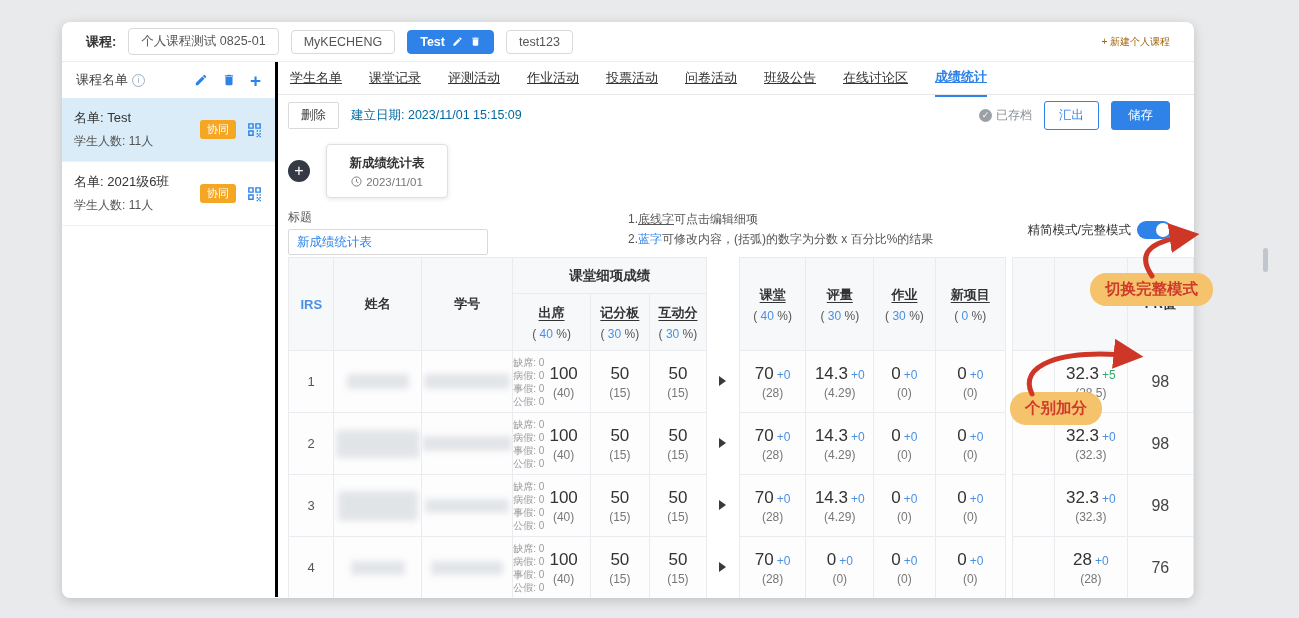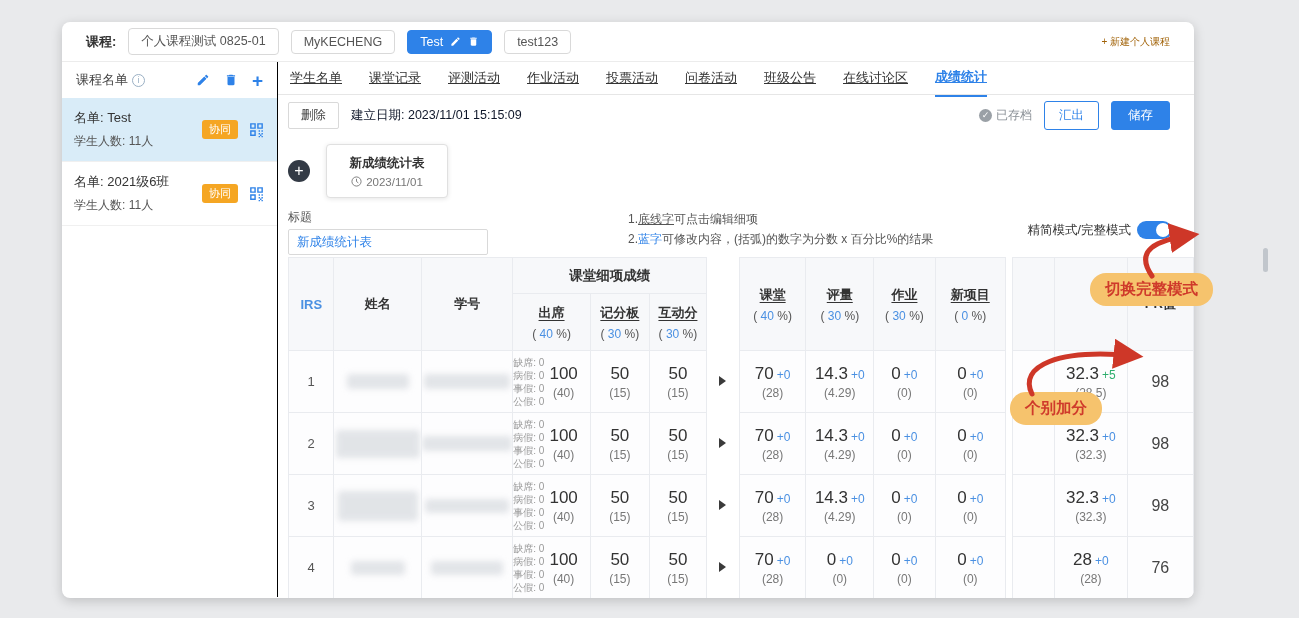--- a/index.html
+++ b/index.html
@@ -15,26 +15,26 @@
     overflow:hidden;
   }
   
   .topbar { height:40px; display:flex; align-items:center; padding:0 24px; border-bottom:1px solid #ececec; }
   .course-label { font-weight:bold; font-size:13px; margin-right:12px; }
   .chip {
     background:#fff; border:1px solid #d9d9d9; border-radius:4px; color:#555;
     font-size:12.5px; padding:4px 12px; margin-right:12px; cursor:pointer;
     display:inline-flex; align-items:center; gap:7px; font-family:inherit;
   }
-  .chip.active { background:#2e82e8; border-color:#2e82e8; color:#fff; font-weight:normal; }
+  .chip.active { background:#2e82e8; border-color:#2e82e8; color:#fff; font-weight:bold; }
   .chip .mini-icon { display:inline-flex; }
   .new-course { margin-left:auto; color:#a16207; font-size:10px; cursor:pointer; }
   
   .body-row { display:flex; height:535px; }
-  .sidebar { width:216px; border-right:1px solid #000000; flex:0 0 216px; }
+  .sidebar { width:216px; border-right:3px solid #000000; flex:0 0 216px; }
   .main { flex:1; position:relative; }
   
   .sb-head { height:36px; display:flex; align-items:center; padding:0 14px; color:#444; font-size:13px; }
   .sb-head .grow { flex:1; }
   .info-i { display:inline-block; width:13px; height:13px; border:1px solid #9ab0c4; border-radius:50%;
     color:#9ab0c4; font-size:9px; line-height:11px; text-align:center; margin-left:4px; font-style:normal;}
   .sb-tool { margin-left:14px; cursor:pointer; display:inline-flex; align-items:center; }
   .sb-plus { color:#2e82e8; font-size:19px; font-weight:bold; line-height:1; }
   .sb-item { padding:11px 12px; border-bottom:1px solid #f0f0f0; display:flex; align-items:center; cursor:pointer; }
   .sb-item.selected { background:#d9ecf8; }
@@ -44,21 +44,21 @@
   .badge-org { background:#f5a623; color:#fff; font-size:11px; border-radius:3px; padding:2px 7px; margin-right:10px; }
   .qr { display:inline-flex; cursor:pointer; }
   
   .tabs { height:33px; display:flex; align-items:center; gap:27px; padding:0 12px; border-bottom:1px solid #e6e6e6; }
   .tab { font-size:13px; color:#333; cursor:pointer; padding:8px 0 9px;text-decoration:underline; }
   .tab.active { color:#2e82e8; font-weight:bold; border-bottom:2px solid #2e82e8; }
   
   .toolbar { display:flex; align-items:center; margin:7px 24px 0 10px; height:27px; }
   .btn-plain { background:#fff; border:1px solid #d9d9d9; border-radius:2px; padding:4px 12px; font-size:12.5px;
     color:#444; cursor:pointer; font-family:inherit; }
-  .created { margin-left:12px; color:#0f172a; font-size:12.5px; }
+  .created { margin-left:12px; color:#0369a1; font-size:12.5px; }
   .right-tools { margin-left:auto; display:flex; align-items:center; gap:12px; }
   .archived { color:#8a9096; font-size:12px; display:flex; align-items:center; gap:4px; }
   .check-circ { width:13px; height:13px; background:#9aa0a6; border-radius:50%; color:#fff; font-size:9px;
     line-height:13px; text-align:center; display:inline-block; }
   .btn-outline-blue { background:#fff; border:1px solid #2e82e8; color:#2e82e8; border-radius:3px;
     padding:5px 14px; font-size:12.5px; cursor:pointer; font-family:inherit; }
   .btn-blue { background:#2e82e8; border:1px solid #2e82e8; color:#fff; border-radius:3px;
     padding:5px 16px; font-size:12.5px; cursor:pointer; font-family:inherit; }
   
   .cards-row { display:flex; align-items:center; margin:14px 0 0 10px; height:56px; }

